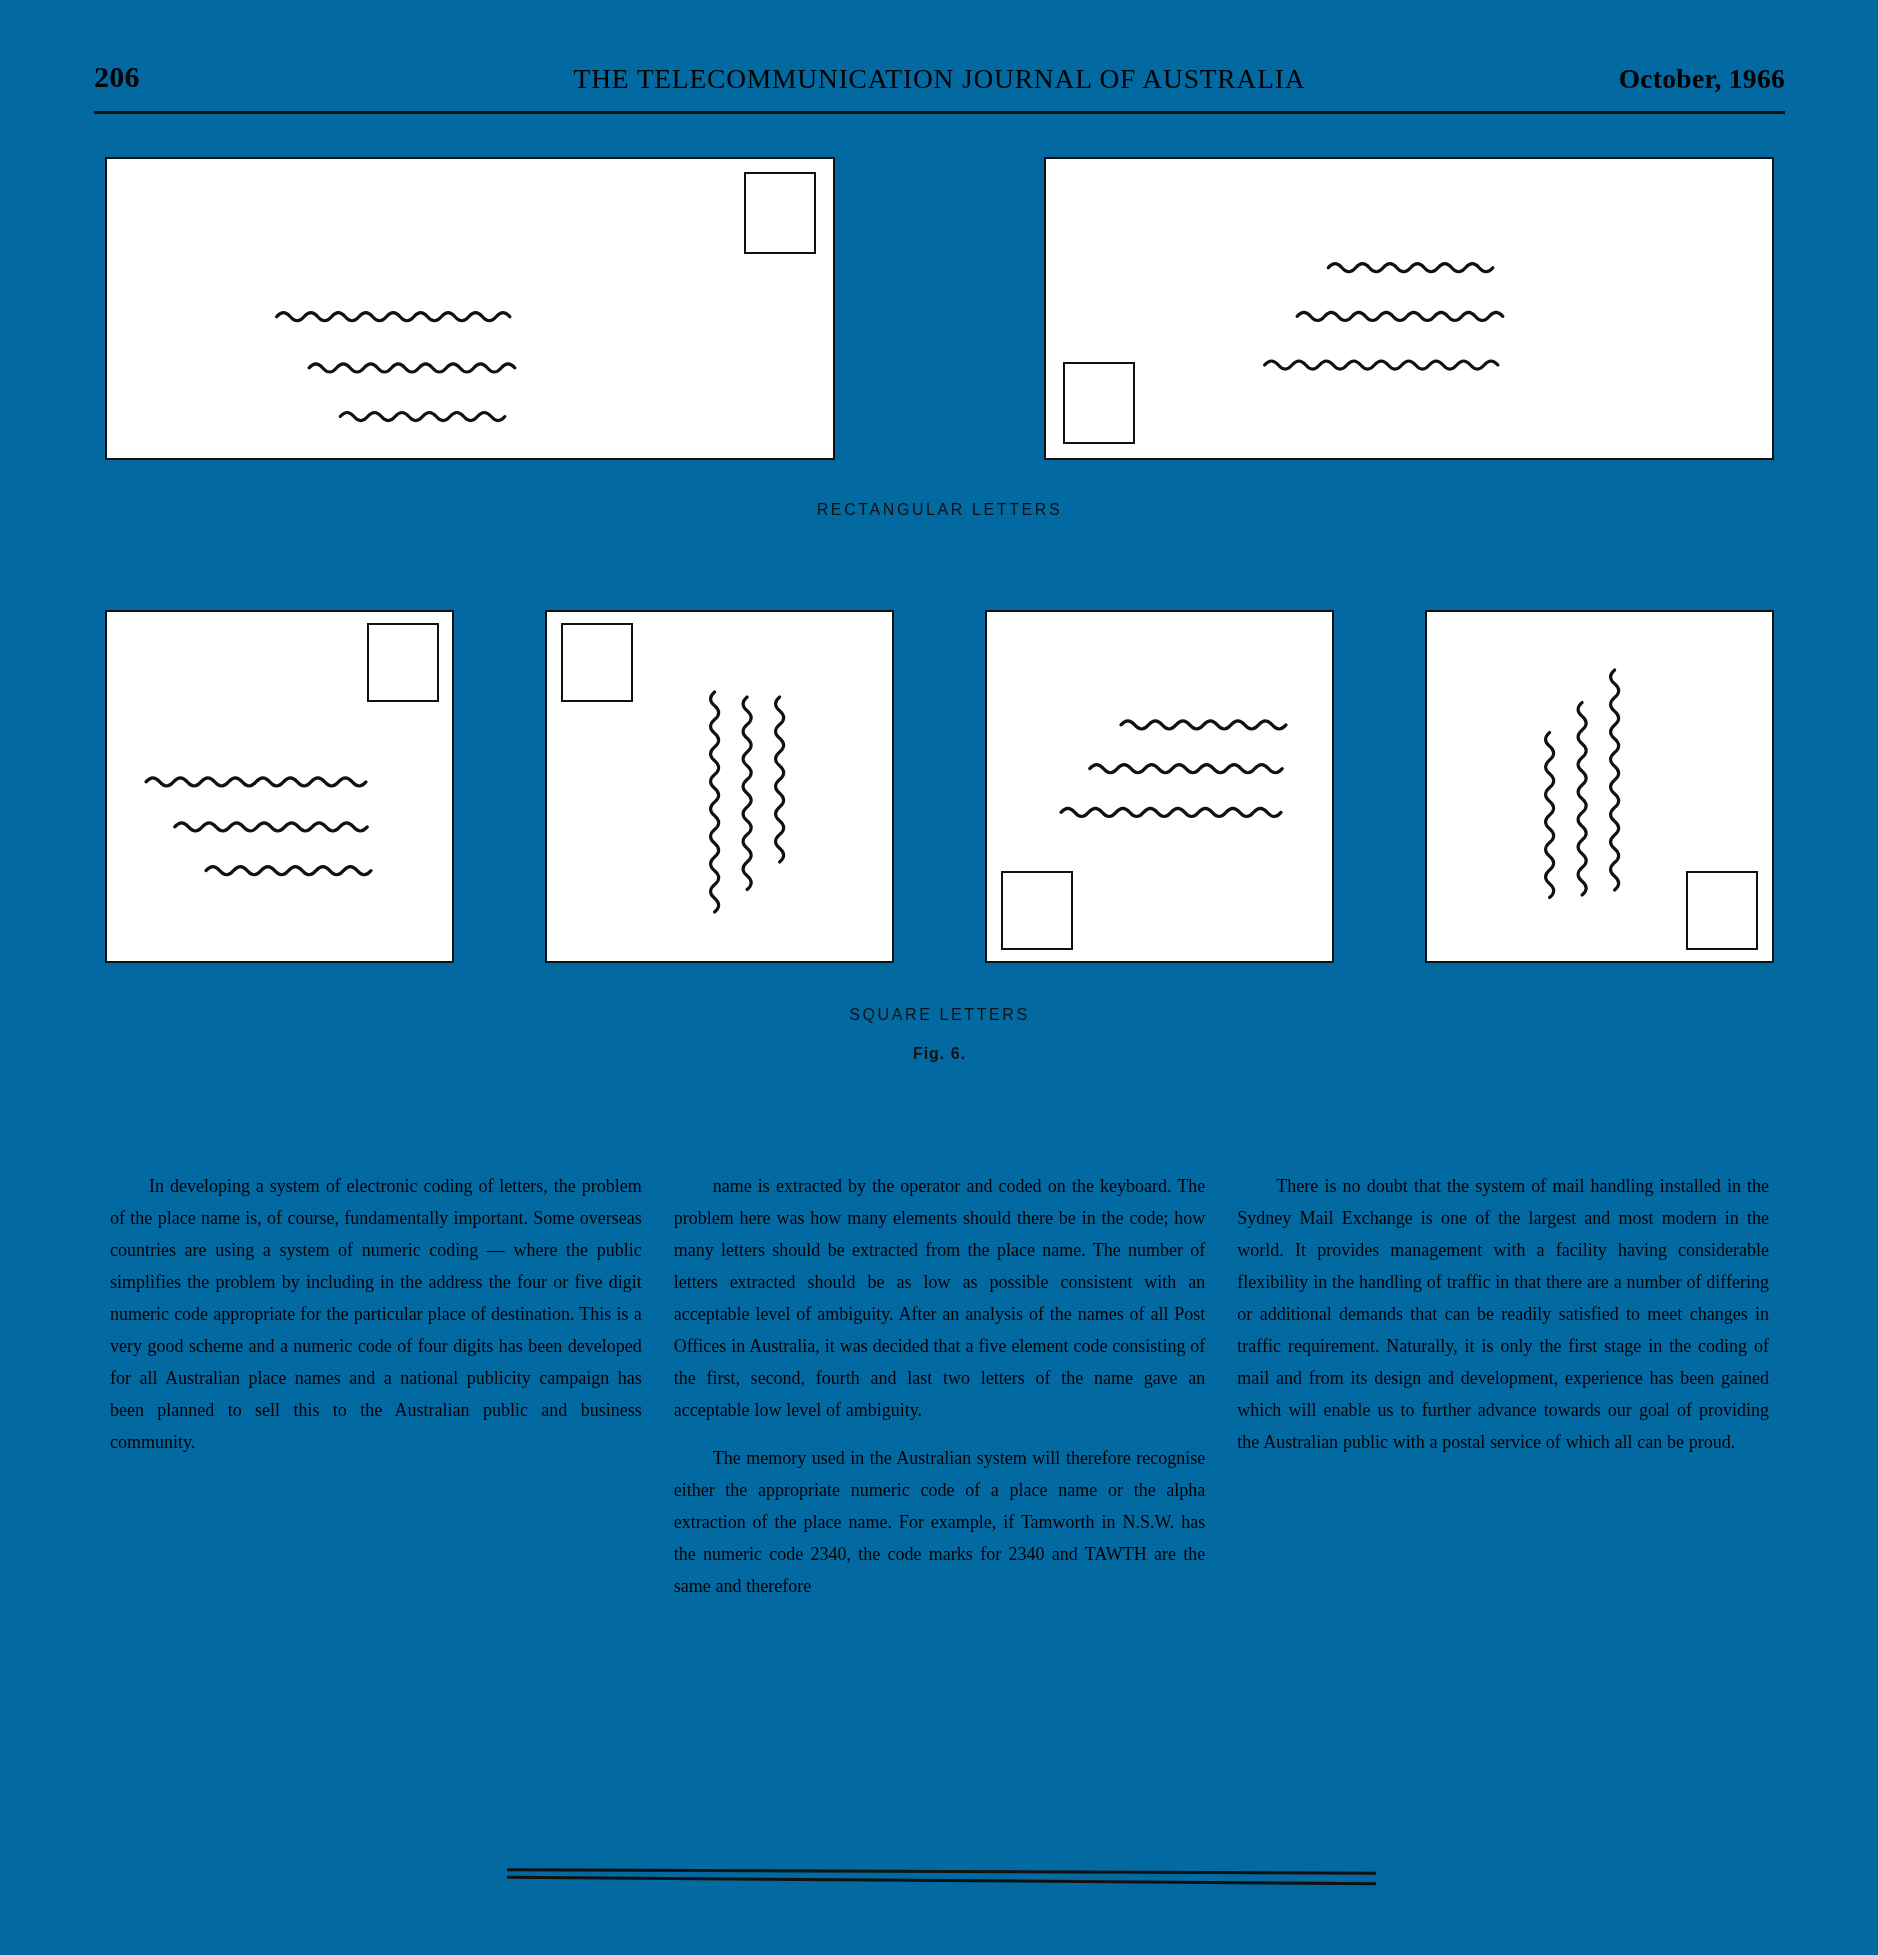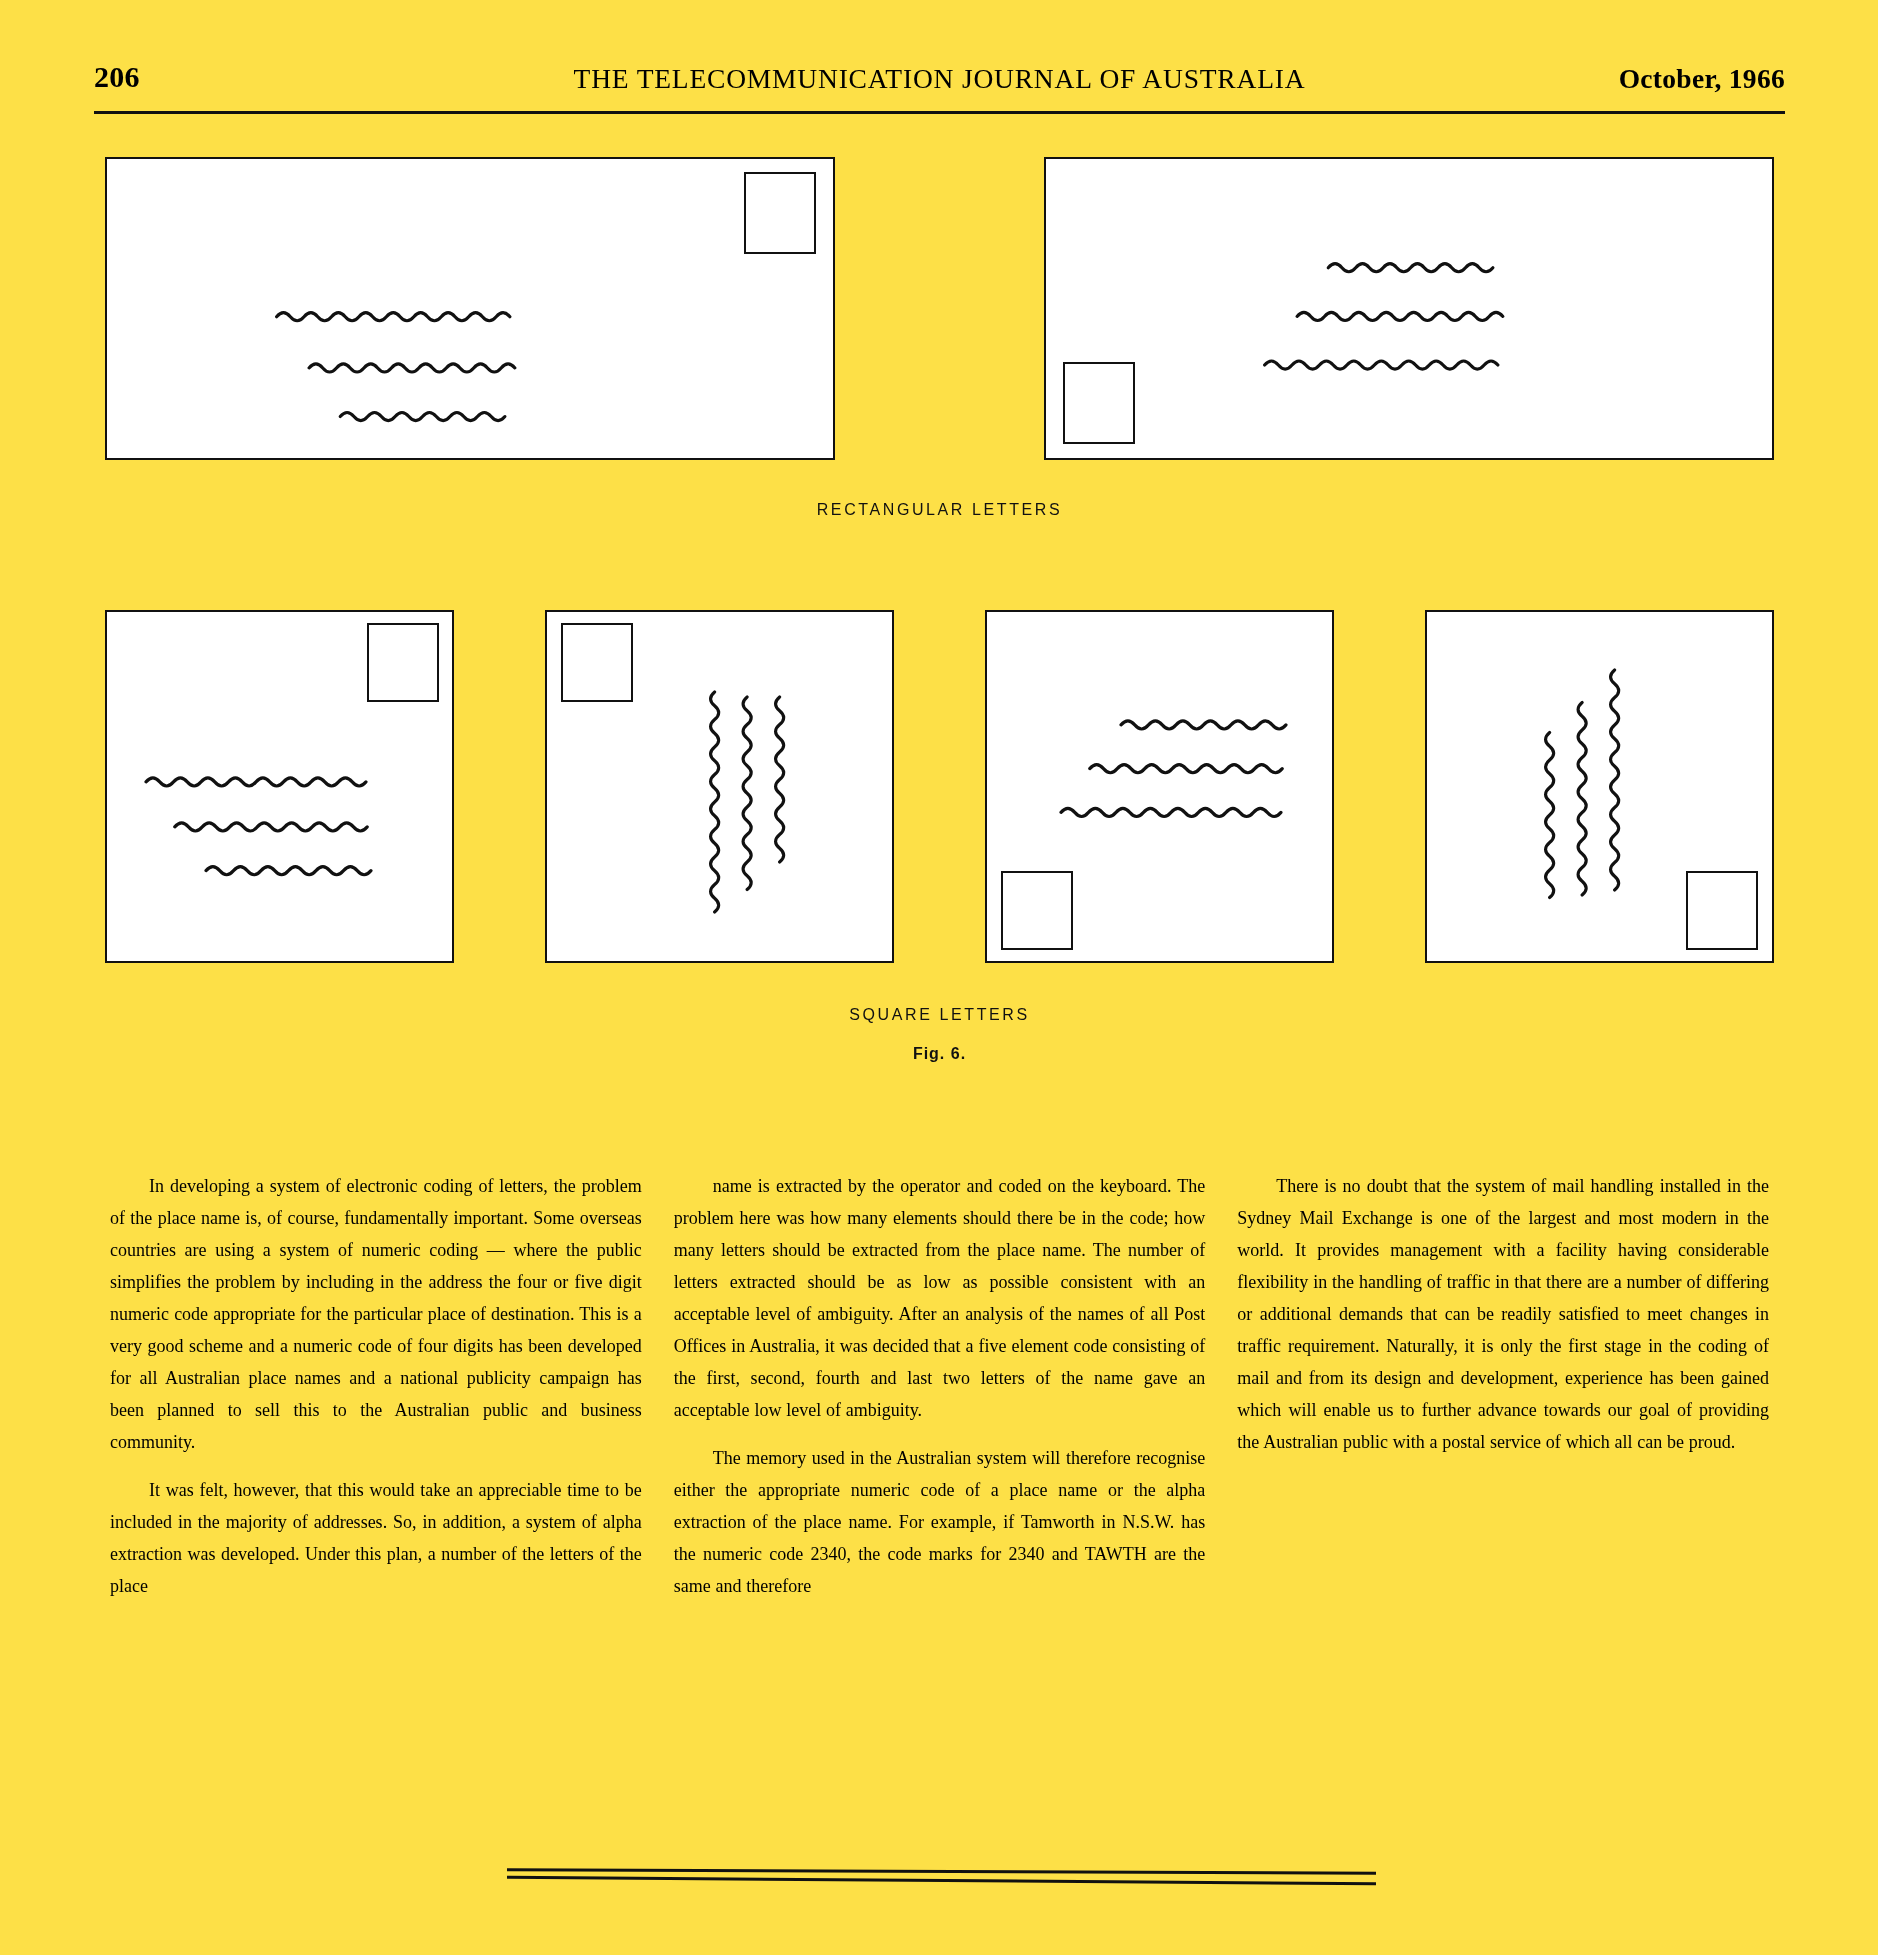--- a/index.html
+++ b/index.html
@@ -13,21 +13,21 @@
     height: 1955px;
     position: relative;
     font-family: "Liberation Serif", "DejaVu Serif", serif;
     color: #000000;
     overflow: hidden;
   }
 
   .page {
     position: absolute;
     inset: 0;
-    background: #fde047;
+    background: #0369a1;
   }
 
   
   .runhead {
     position: absolute;
     top: 60px;
     left: 94px;
     right: 94px;
     height: 44px;
   }
@@ -296,21 +296,20 @@
     </div>
 
     <div class="cap big cap-sq-name">SQUARE  LETTERS</div>
     <div class="cap cap-fignum">Fig.  6.</div>
   </div>
 
   <div class="body-cols">
 
     <div class="col">
       <p>In developing a system of electronic coding of letters, the problem of the place name is, of course, fundamentally important. Some overseas countries are using a system of numeric coding — where the public simplifies the problem by including in the address the four or five digit numeric code appropriate for the particular place of destination. This is a very good scheme and a numeric code of four digits has been developed for all Australian place names and a national publicity campaign has been planned to sell this to the Australian public and business community.</p>
-      <p>It was felt, however, that this would take an appreciable time to be included in the majority of addresses. So, in addition, a system of alpha extraction was developed. Under this plan, a number of the letters of the place</p>
     </div>
 
     <div class="col">
       <p>name is extracted by the operator and coded on the keyboard. The problem here was how many elements should there be in the code; how many letters should be extracted from the place name. The number of letters extracted should be as low as possible consistent with an acceptable level of ambiguity. After an analysis of the names of all Post Offices in Australia, it was decided that a five element code consisting of the first, second, fourth and last two letters of the name gave an acceptable low level of ambiguity.</p>
       <p>The memory used in the Australian system will therefore recognise either the appropriate numeric code of a place name or the alpha extraction of the place name. For example, if Tamworth in N.S.W. has the numeric code 2340, the code marks for 2340 and TAWTH are the same and therefore</p>
     </div>
 
     <div class="col">
       <p>There is no doubt that the system of mail handling installed in the Sydney Mail Exchange is one of the largest and most modern in the world. It provides management with a facility having considerable flexibility in the handling of traffic in that there are a number of differing or additional demands that can be readily satisfied to meet changes in traffic requirement. Naturally, it is only the first stage in the coding of mail and from its design and development, experience has been gained which will enable us to further advance towards our goal of providing the Australian public with a postal service of which all can be proud.</p>
     </div>

